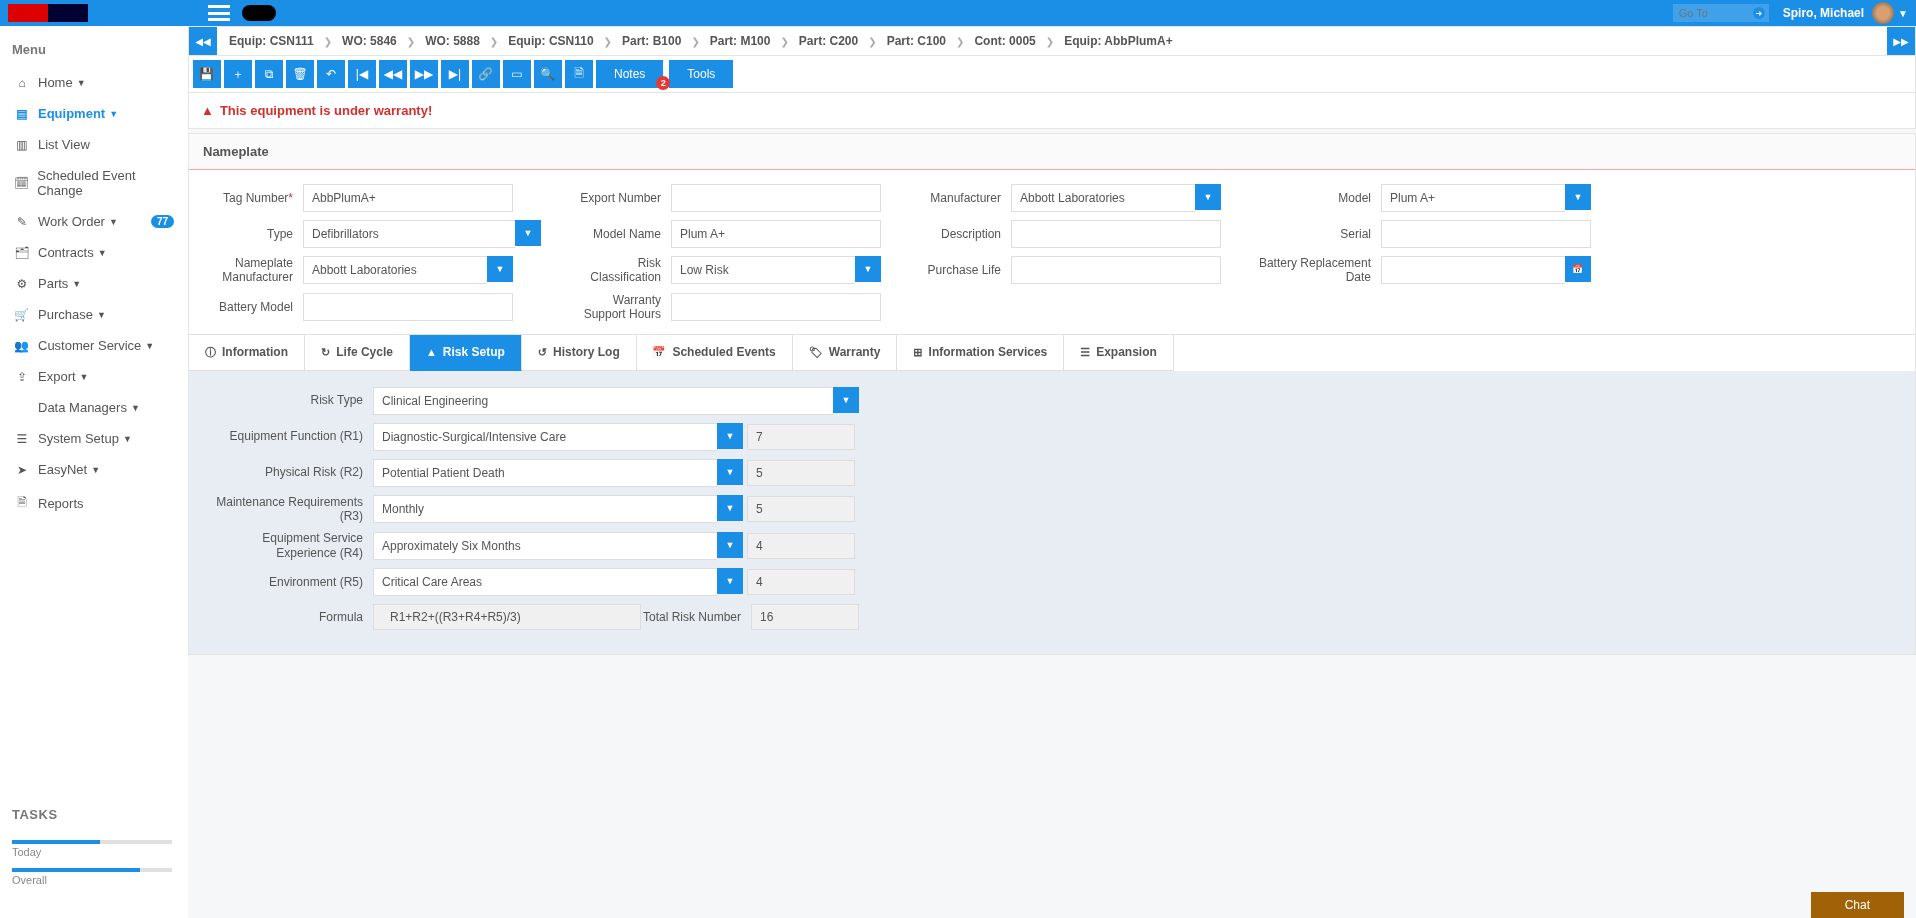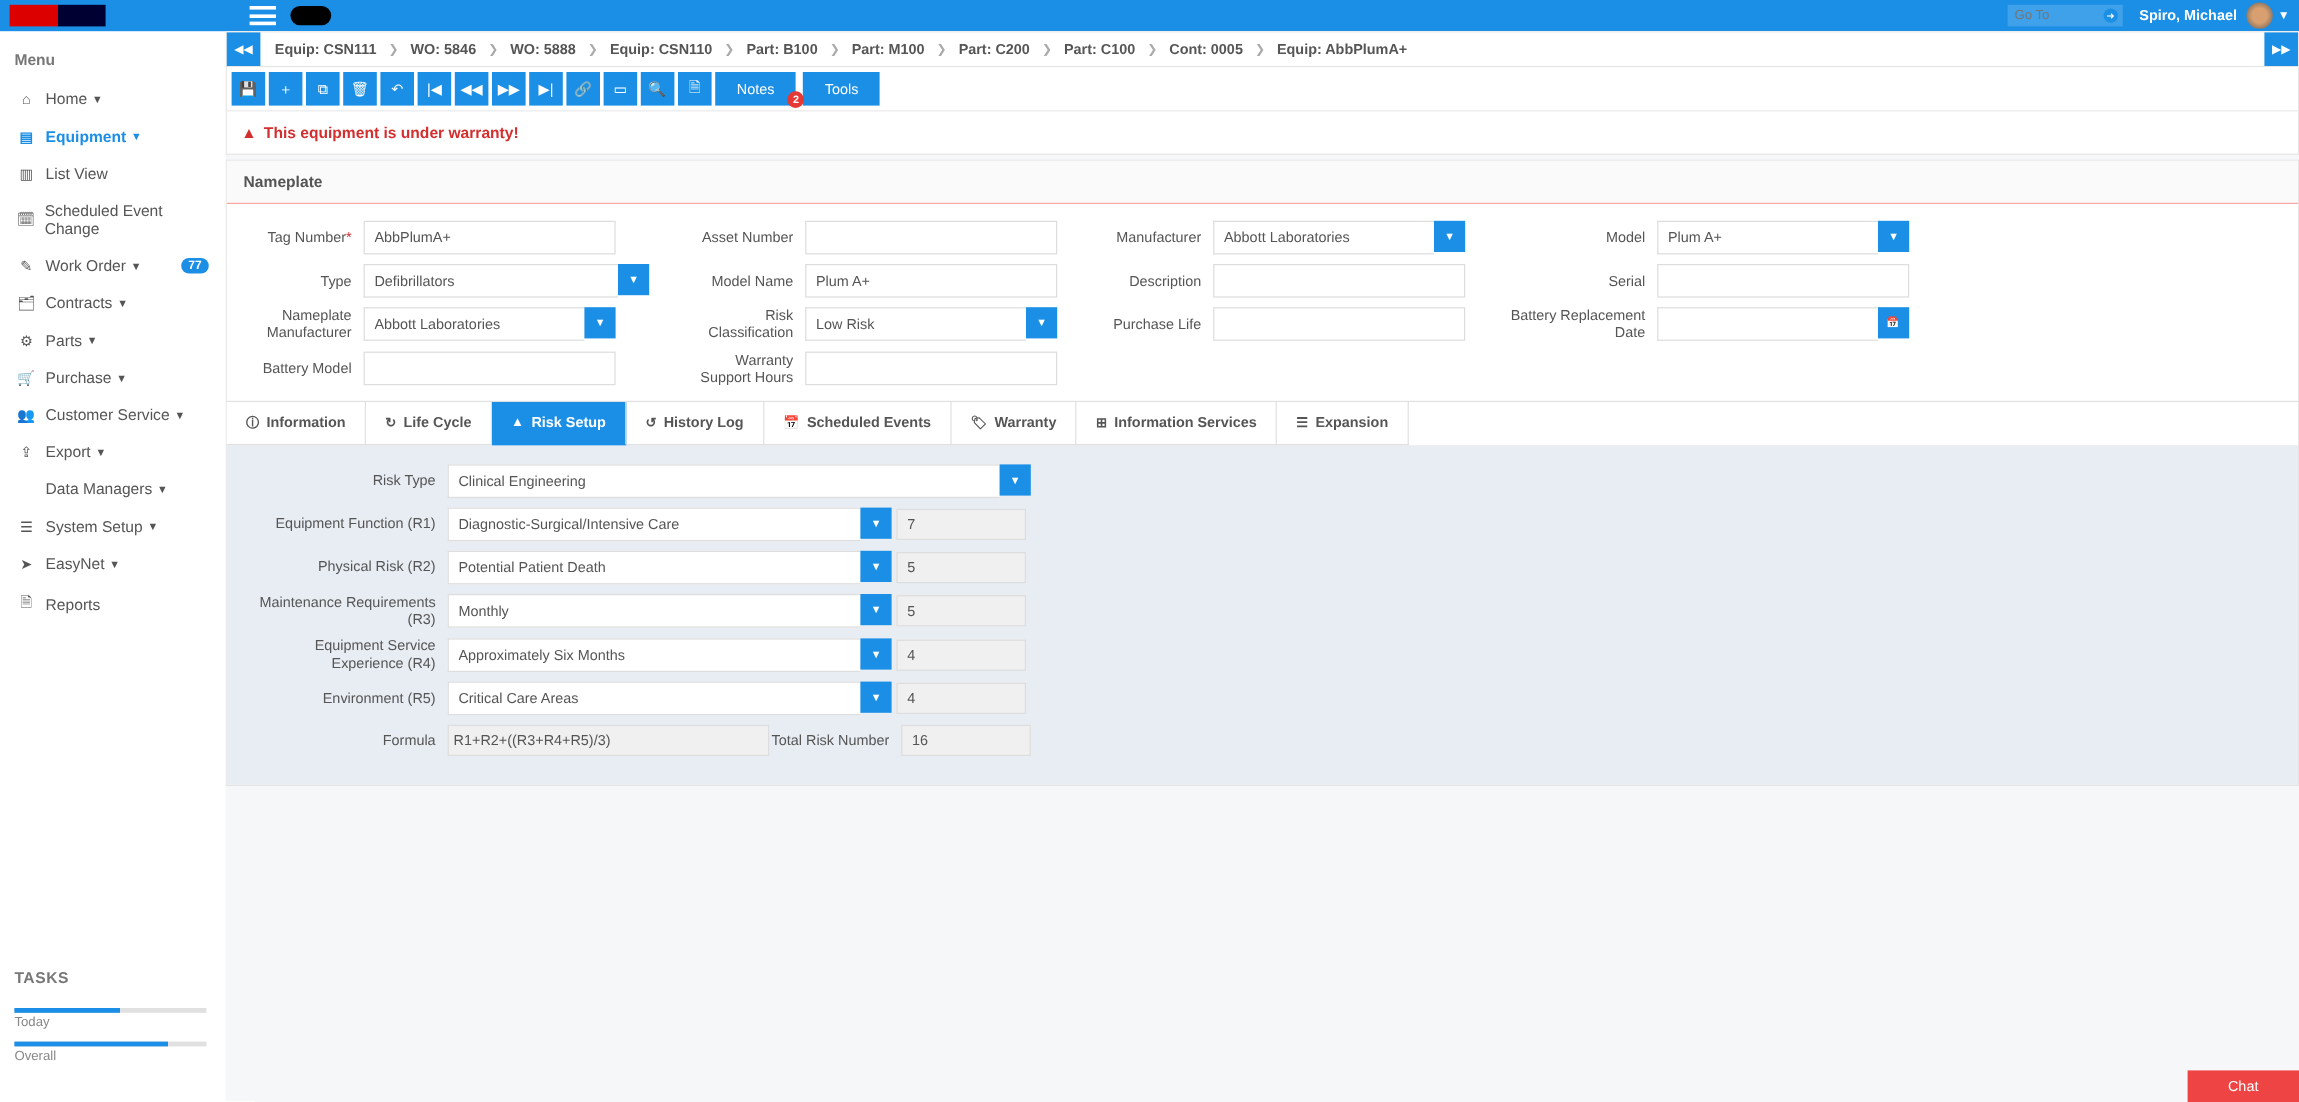--- a/index.html
+++ b/index.html
@@ -69,25 +69,25 @@
     .tab-body { padding:16px 14px; background:#e8edf3; }
     .risk-row { display:flex; align-items:center; margin-bottom:8px; }
     .risk-label { width:170px; text-align:right; font-size:12px; color:#555; padding-right:10px; line-height:1.2; }
     .risk-sel { display:flex; width:370px; }
     .risk-sel .finput { width:344px; border-right:none; }
     .risk-sel .ddl { width:26px; height:26px; background:#1b8fe6; color:#fff; display:flex; align-items:center; justify-content:center; font-size:9px; }
     .risk-score { width:108px; height:26px; border:1px solid #ddd; background:#f0f0f0; margin-left:4px; display:flex; align-items:center; padding:0 8px; font-size:12px; color:#555; }
     .risk-wide-sel { display:flex; width:486px; }
     .risk-wide-sel .finput { width:460px; border-right:none; }
     .risk-wide-sel .ddl { width:26px; height:26px; background:#1b8fe6; color:#fff; display:flex; align-items:center; justify-content:center; font-size:9px; }
-    .formula-input { width:268px; height:26px; border:1px solid #ddd; background:#f0f0f0; padding:0 4px; font-size:12px; color:#555; }
+    .formula-input { width:268px; height:26px; border:1px solid #ddd; background:#f0f0f0; padding:0 16px; font-size:12px; color:#555; }
     .total-label { width:110px; text-align:right; font-size:12px; color:#555; padding-right:10px; }
     .total-val { width:108px; height:26px; border:1px solid #ddd; background:#f0f0f0; padding:0 8px; font-size:12px; color:#555; display:flex; align-items:center; }
 
-    .chat { position:fixed; right:0; bottom:0; background:#ef4444; color:#fff; padding:6px 34px; font-size:12px; cursor:pointer; }
+    .chat { position:fixed; right:12px; bottom:0; background:#a16207; color:#fff; padding:6px 34px; font-size:12px; cursor:pointer; }
   </style>
 </head>
 <body>
 
 <div class="topbar">
   <div class="logo"></div>
   <div class="hamburger">
       <span></span>
       <span></span>
       <span></span>
@@ -270,21 +270,21 @@
                 <div class="ddl">▼</div>
               </div>
             </div>
           <div class="frow">
               <div class="flabel">Battery Model</div>
               <input class="finput" value="" style="">
             </div>
         </div>
         <div class="col">
           <div class="frow">
-              <div class="flabel">Asset Number</div>
+              <div class="flabel">Export Number</div>
               <input class="finput" value="" style="">
             </div>
           <div class="frow">
               <div class="flabel">Model Name</div>
               <input class="finput" value="Plum A+" style="">
             </div>
           <div class="frow">
               <div class="flabel">Risk Classification</div>
               <div class="fselect">
                 <input class="finput" style="width: 184px;" value="Low Risk">

